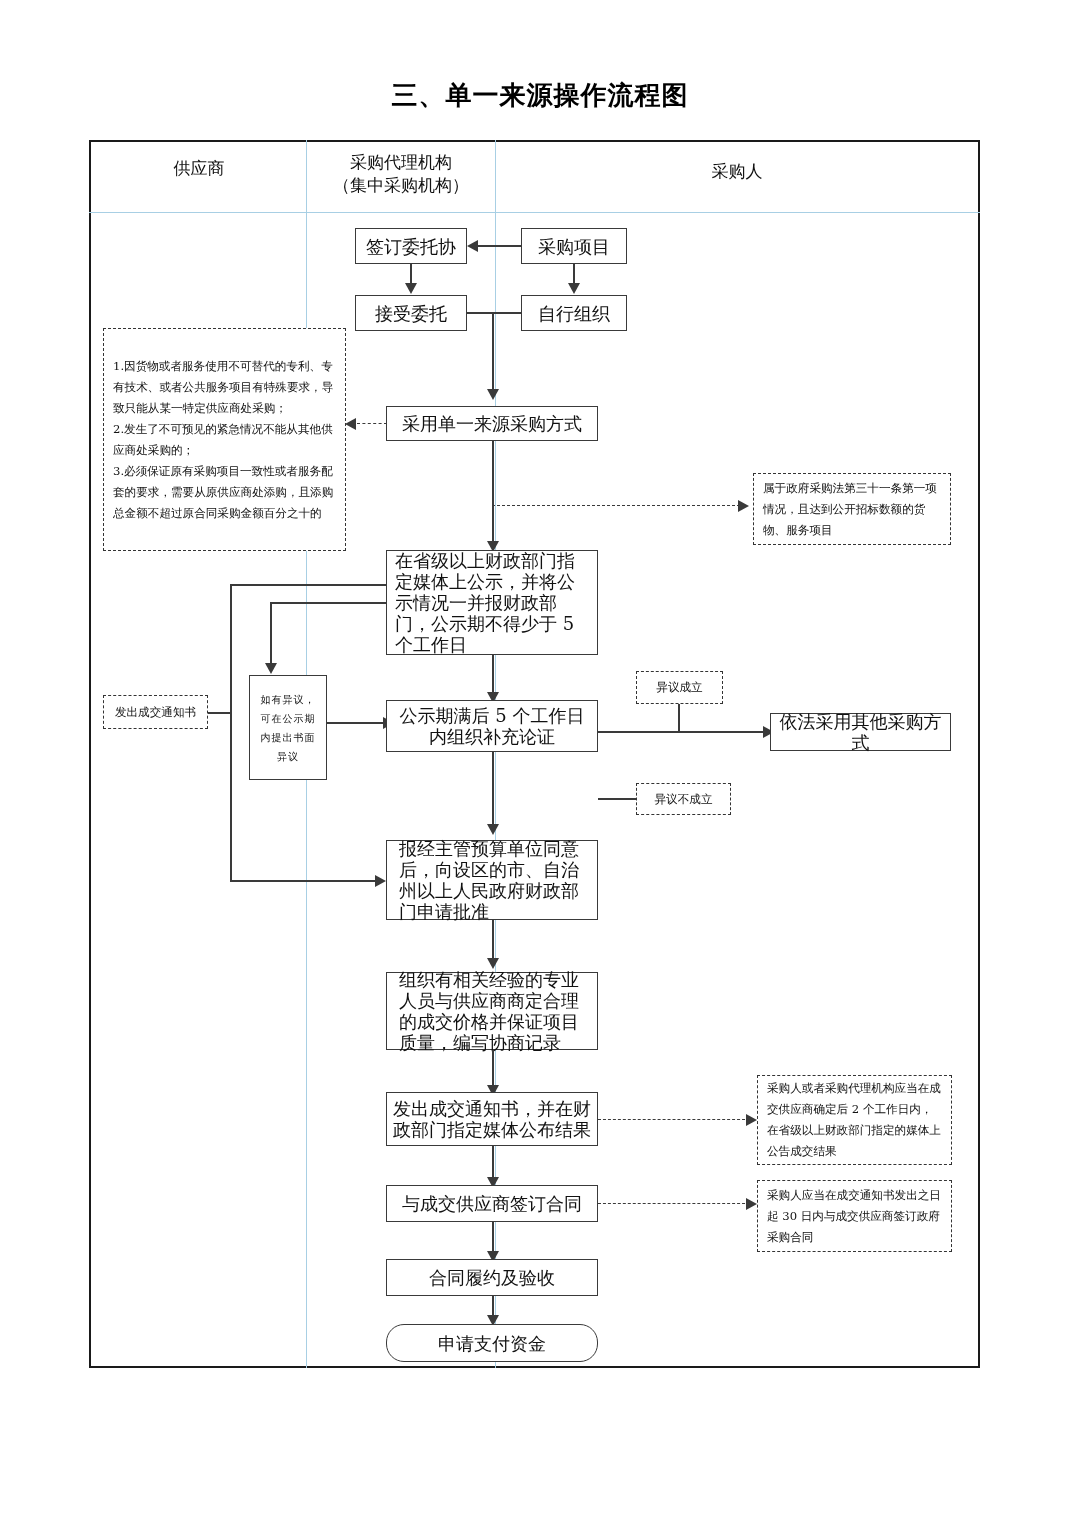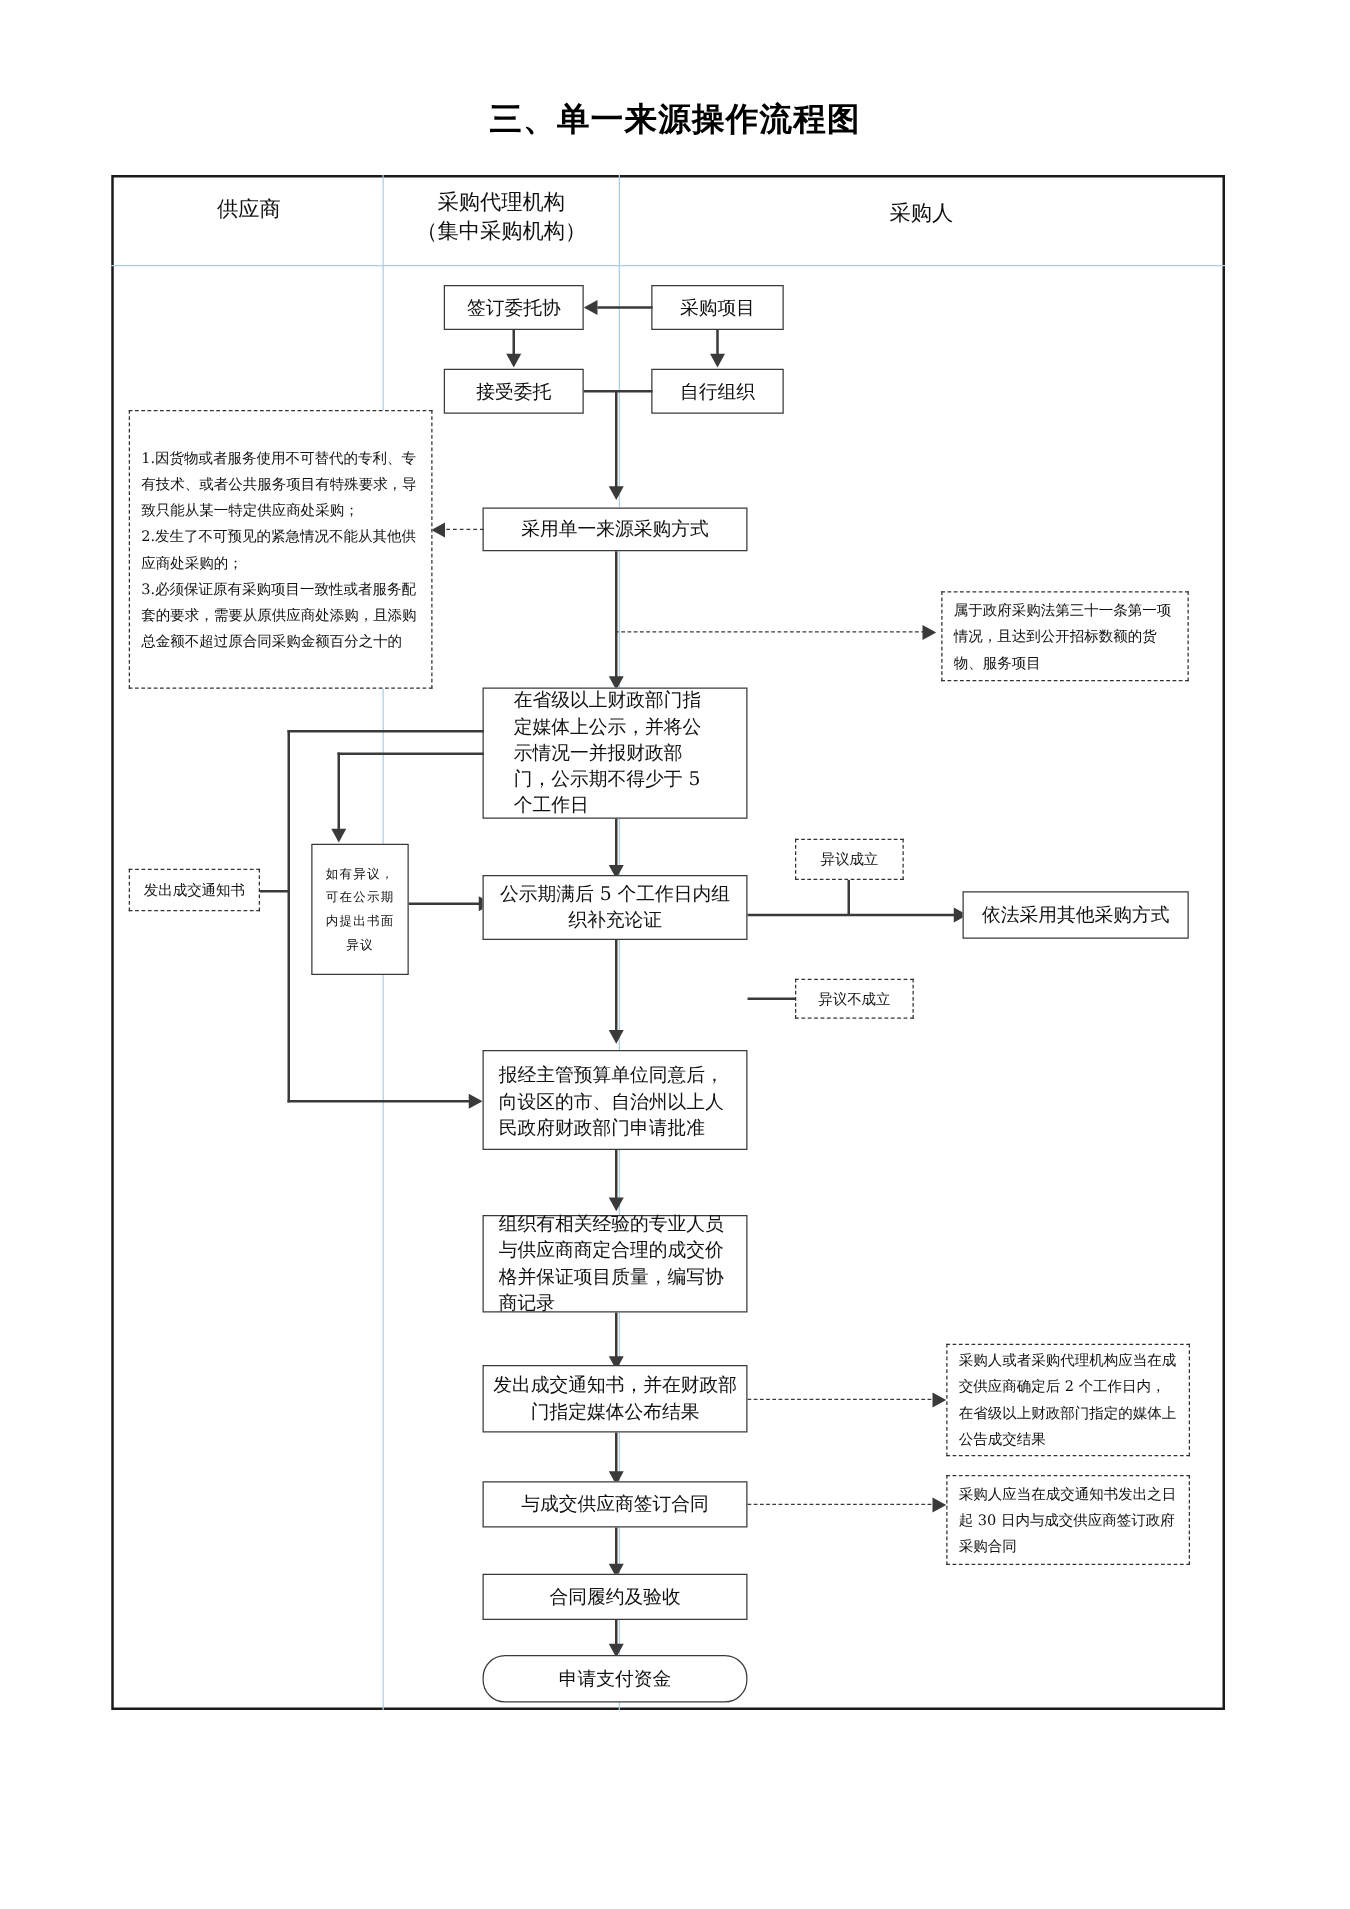--- a/index.html
+++ b/index.html
@@ -59,21 +59,21 @@
   .node{
     position:absolute;
     box-sizing:border-box;
     border:1.6px solid #3a3a3a;
     background:#fff;
     display:flex;
     align-items:center;
     justify-content:center;
     text-align:center;
     font-family:"DejaVu Serif","Liberation Serif",serif;
-    font-size:15px;
+    font-size:18px;
     line-height:21px;
     color:#111;
     padding:3px 6px;
   }
   .node.small{ font-size:10px; line-height:19px; }
   .note{
     position:absolute;
     box-sizing:border-box;
     border:1.5px dashed #333;
     background:#fff;
@@ -159,21 +159,21 @@
   <div class="ln v" style="left:492px;top:441px;height:108px;"></div>
   <div class="arrow a-down" style="left:487px;top:541px;"></div>
 
   <div class="dash-h" style="left:492px;top:505px;width:248px;"></div>
   <div class="arrow a-right" style="left:738px;top:500px;"></div>
 
   <div class="note" style="left:753px;top:473px;width:198px;height:72px;">
     <div>属于政府采购法第三十一条第一项情况，且达到公开招标数额的货物、服务项目</div>
   </div>
 
-  <div class="node" style="left:386px;top:550px;width:212px;height:105px;padding:6px 24px;justify-content:flex-start;text-align:left;">
+  <div class="node" style="left:386px;top:550px;width:212px;height:105px;padding:6px 8px;justify-content:flex-start;text-align:left;">
     <span>在省级以上财政部门指定媒体上公示，并将公示情况一并报财政部门，公示期不得少于 5 个工作日</span>
   </div>
 
   <div class="ln h" style="left:230px;top:584px;width:157px;"></div>
   <div class="ln v" style="left:230px;top:584px;height:298px;"></div>
   <div class="ln h" style="left:230px;top:880px;width:146px;"></div>
   <div class="arrow a-right" style="left:375px;top:875px;"></div>
 
   <div class="ln h" style="left:270px;top:602px;width:117px;"></div>
   <div class="ln v" style="left:270px;top:602px;height:62px;"></div>
@@ -207,21 +207,21 @@
   <div class="ln h" style="left:598px;top:731px;width:168px;"></div>
   <div class="ln v" style="left:678px;top:704px;height:28px;"></div>
   <div class="ln h" style="left:598px;top:798px;width:38px;"></div>
   <div class="arrow a-right" style="left:763px;top:726px;"></div>
 
   <div class="node" style="left:770px;top:713px;width:181px;height:38px;">依法采用其他采购方式</div>
 
   <div class="ln v" style="left:492px;top:752px;height:78px;"></div>
   <div class="arrow a-down" style="left:487px;top:824px;"></div>
 
-  <div class="node" style="left:386px;top:840px;width:212px;height:80px;padding:6px 12px;justify-content:flex-start;text-align:left;align-items:flex-end;">
+  <div class="node" style="left:386px;top:840px;width:212px;height:80px;padding:6px 12px;justify-content:flex-start;text-align:left;">
     <span>报经主管预算单位同意后，向设区的市、自治州以上人民政府财政部门申请批准</span>
   </div>
 
   <div class="ln v" style="left:492px;top:920px;height:44px;"></div>
   <div class="arrow a-down" style="left:487px;top:958px;"></div>
 
   <div class="node" style="left:386px;top:972px;width:212px;height:78px;padding:6px 12px;justify-content:flex-start;text-align:left;">
     <span>组织有相关经验的专业人员与供应商商定合理的成交价格并保证项目质量，编写协商记录</span>
   </div>
 

